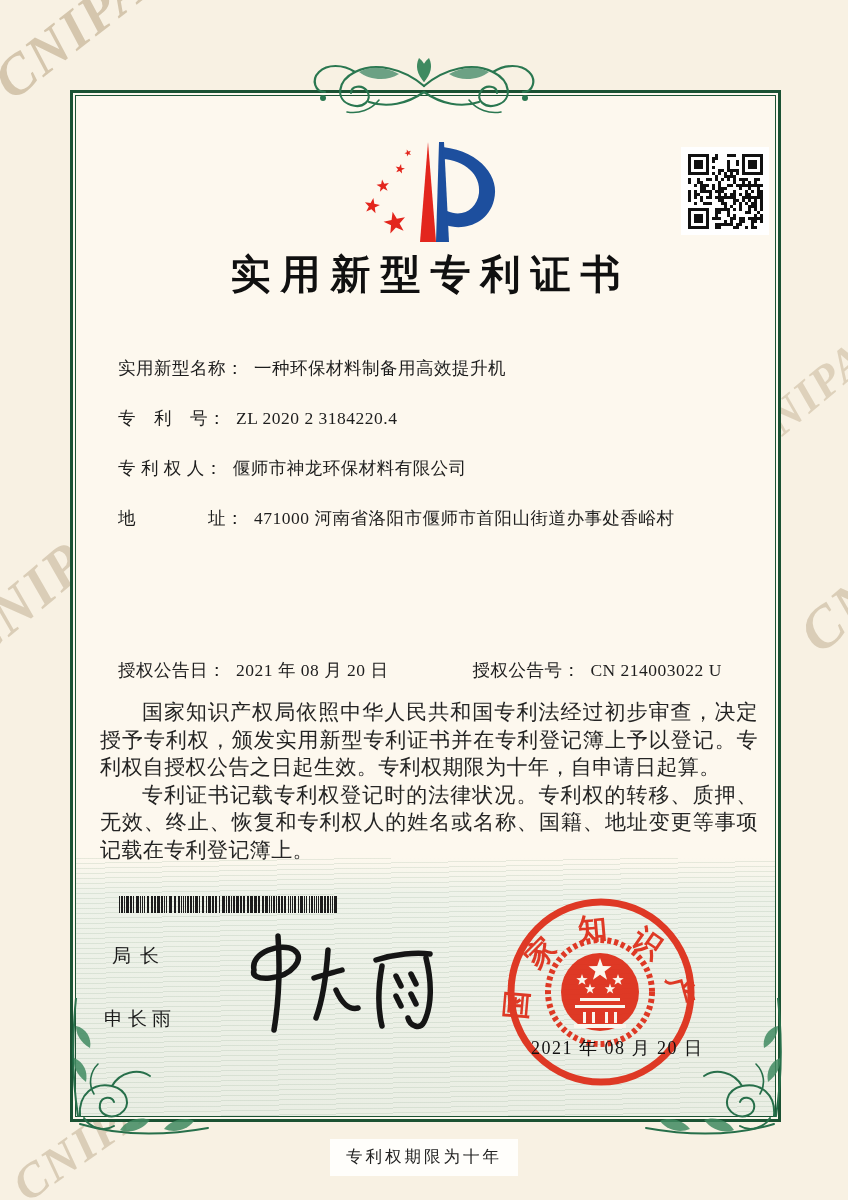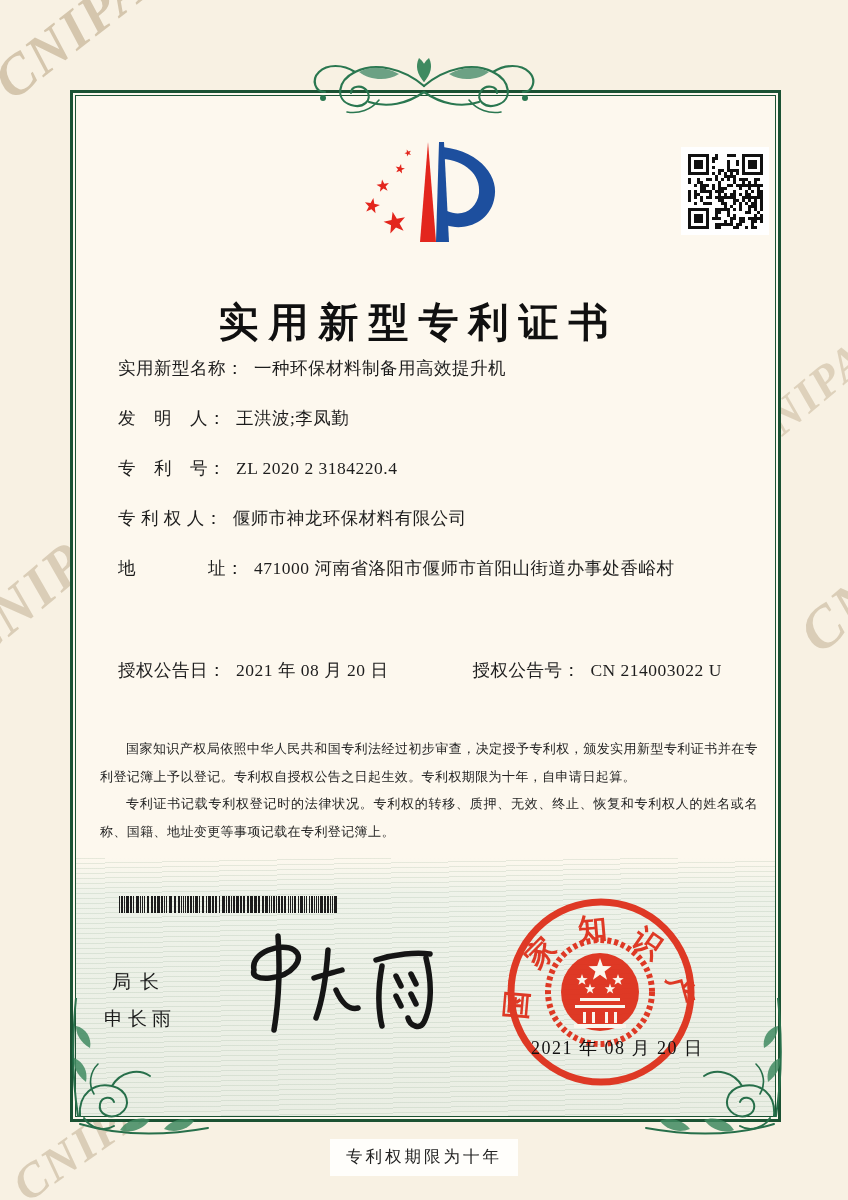--- a/index.html
+++ b/index.html
@@ -47,38 +47,38 @@
   .orn-bl{left:60px;top:998px;}
   .orn-br{left:634px;top:998px;transform:scaleX(-1);}
 
   
   .content{position:absolute;inset:0;z-index:5;}
   .cert-no{left:100px;top:146px;font-size:17px;letter-spacing:2.5px;color:#2a2a2a;}
   .logo{left:350px;top:138px;}
   .qr-box{left:681px;top:147px;width:88px;height:88px;background:#fff;}
   .qr-box svg{position:absolute;left:7px;top:7px;}
   .title{
-    left:66px;top:247px;width:705px;text-align:center;
-    font-size:40px;font-weight:bold;letter-spacing:10px;color:#101010;margin-top:48px;
+    left:78px;top:247px;width:705px;text-align:center;
+    font-size:40px;font-weight:bold;letter-spacing:10px;color:#101010;
   }
   .fields{left:118px;top:356px;font-size:17.5px;color:#1d1d1d;}
   .field-row{height:50px;letter-spacing:.5px;}
   .f-label{margin-right:10px;}
   .grant-row{left:118px;top:658px;font-size:17.5px;color:#1d1d1d;display:flex;gap:84px;letter-spacing:.5px;}
   .grant-pair .f-label{margin-right:10px;}
   .body-text{
-    left:100px;top:699px;width:658px;font-size:13px;line-height:27.6px;
-    color:#242424;text-align:justify;letter-spacing:.4px;margin-top:36px;
+    left:100px;top:699px;width:658px;font-size:21px;line-height:27.6px;
+    color:#242424;text-align:justify;letter-spacing:.4px;
   }
   .body-text p{margin:0;text-indent:2em;}
 
   .barcode{left:119px;top:896px;width:221px;height:17px;display:flex;align-items:stretch;}
   .bar{background:#1c1c1c;flex:0 0 auto;}
 
-  .director-title{left:112px;top:969px;font-family:Liberation Sans, sans-serif;
+  .director-title{left:112px;top:943px;font-family:Liberation Sans, sans-serif;
     font-size:19px;letter-spacing:9px;color:#1a1a1a;}
   .director-name{left:104px;top:1006px;font-family:"Liberation Sans","DejaVu Sans",sans-serif;
     font-size:19px;letter-spacing:5px;color:#1a1a1a;}
   .signature{left:230px;top:930px;}
 
   .seal{left:502px;top:892px;opacity:.93;}
   .seal-date{left:531px;top:1036px;font-size:18px;letter-spacing:1.5px;color:#121212;z-index:7;}
 
   .page-info{left:70px;top:1085px;width:705px;text-align:center;font-size:15px;letter-spacing:2px;color:#2a2a2a;}
   .footer-note{
@@ -381,21 +381,20 @@
         <rect x="0" y="54" width="21" height="21" fill="#111"></rect>
         <rect x="3" y="57" width="15" height="15" fill="#fff"></rect>
         <rect x="6" y="60" width="9" height="9" fill="#111"></rect>
       </svg>
   </div>
 
   <div class="abs title">实用新型专利证书</div>
 
   <div class="abs fields">
       <div class="field-row"><span class="f-label">实用新型名称：</span><span>一种环保材料制备用高效提升机</span></div>
-      <div class="field-row"><span class="f-label">发　明　人：</span><span>王洪波;李凤勤</span></div>
       <div class="field-row"><span class="f-label">专　利　号：</span><span>ZL 2020 2 3184220.4</span></div>
       <div class="field-row"><span class="f-label">专 利 权 人：</span><span>偃师市神龙环保材料有限公司</span></div>
       <div class="field-row"><span class="f-label">地　　　　址：</span><span>471000  河南省洛阳市偃师市首阳山街道办事处香峪村</span></div>
     </div>
 
   <div class="abs grant-row">
     <span class="grant-pair">
       <span class="f-label">授权公告日：</span><span>2021 年 08 月 20 日</span>
     </span>
     <span class="grant-pair">

